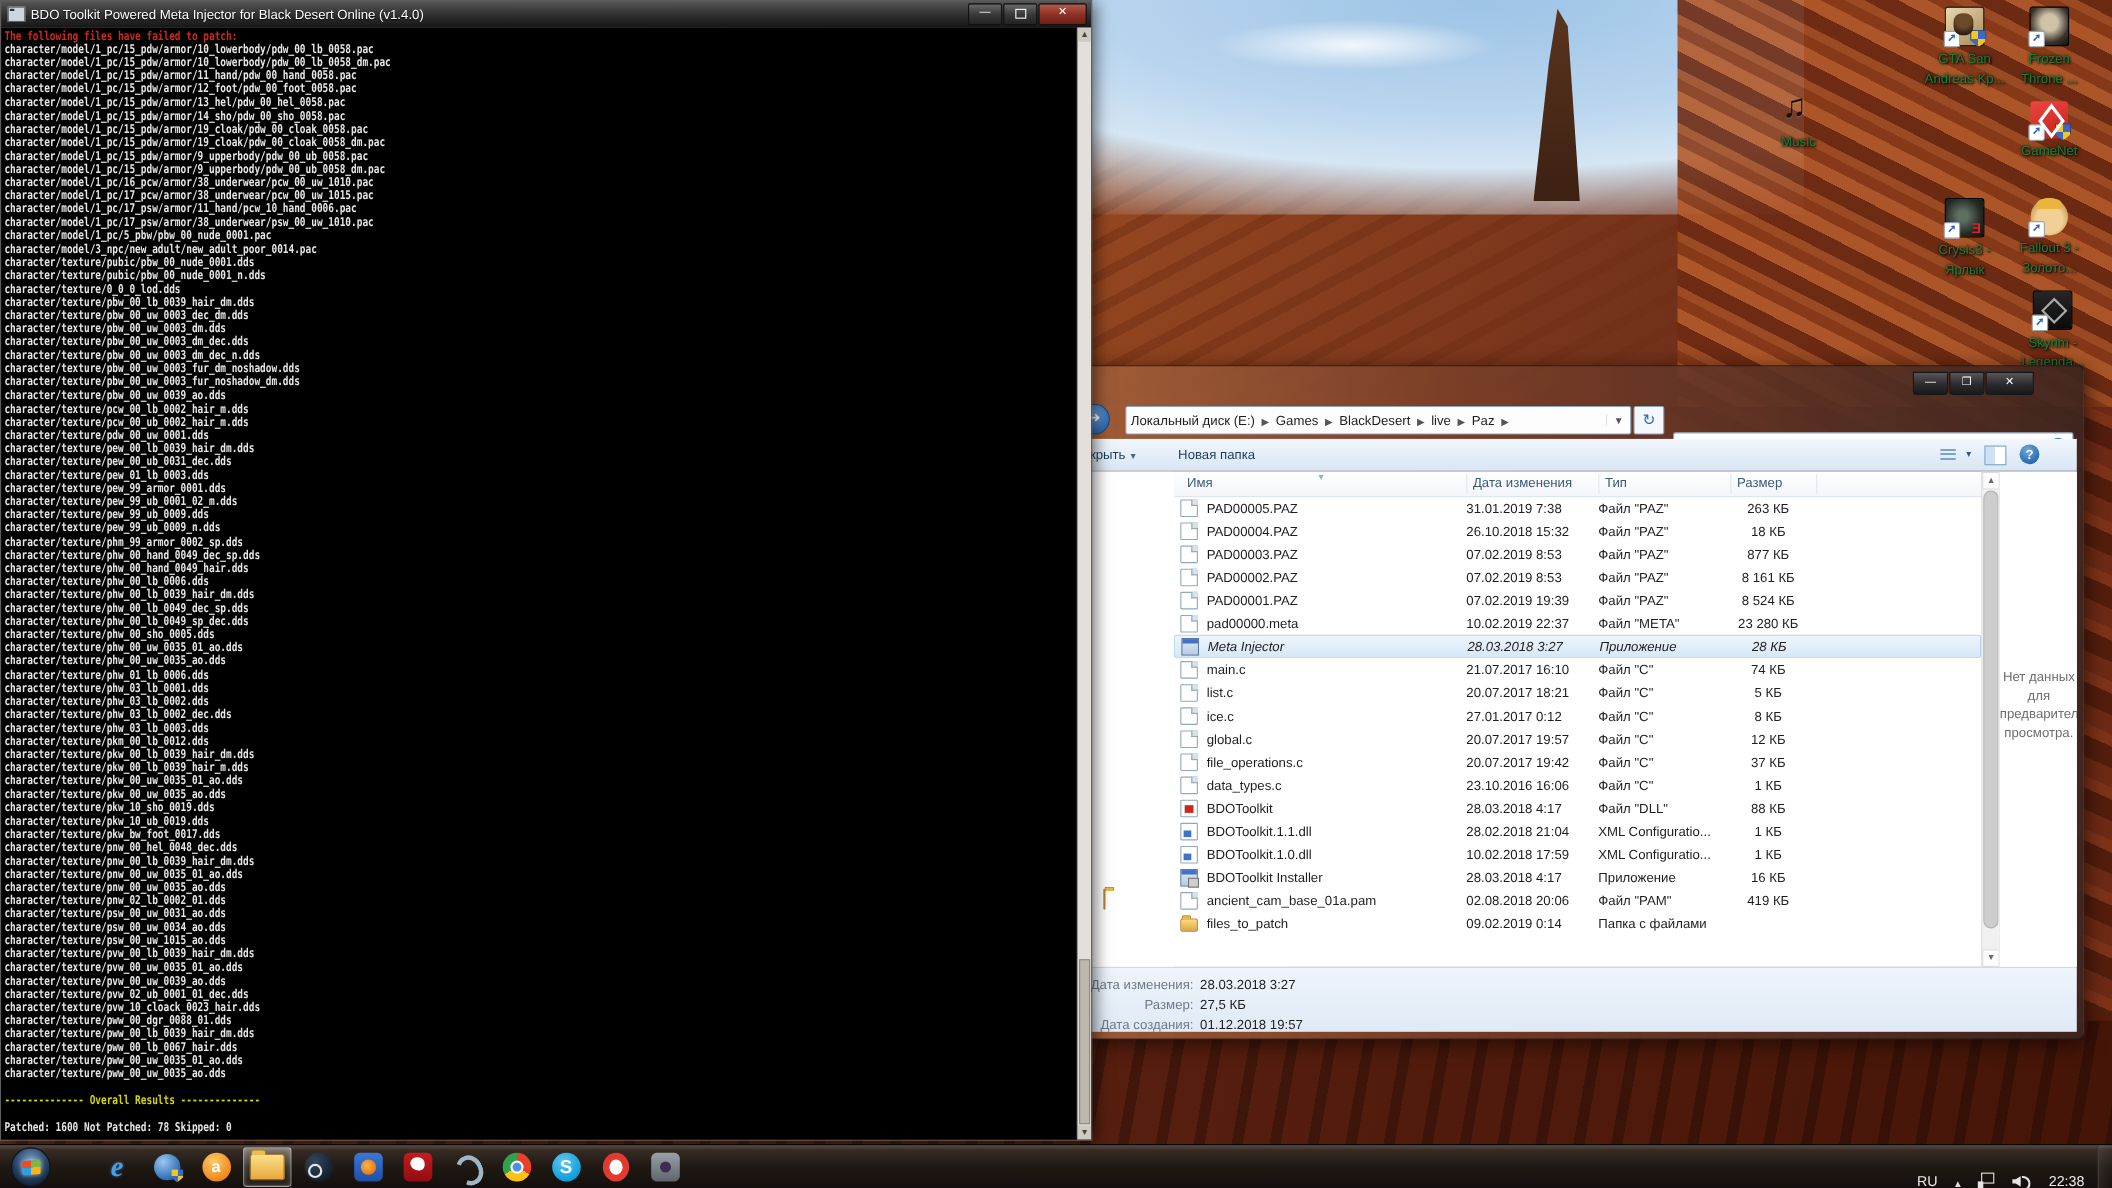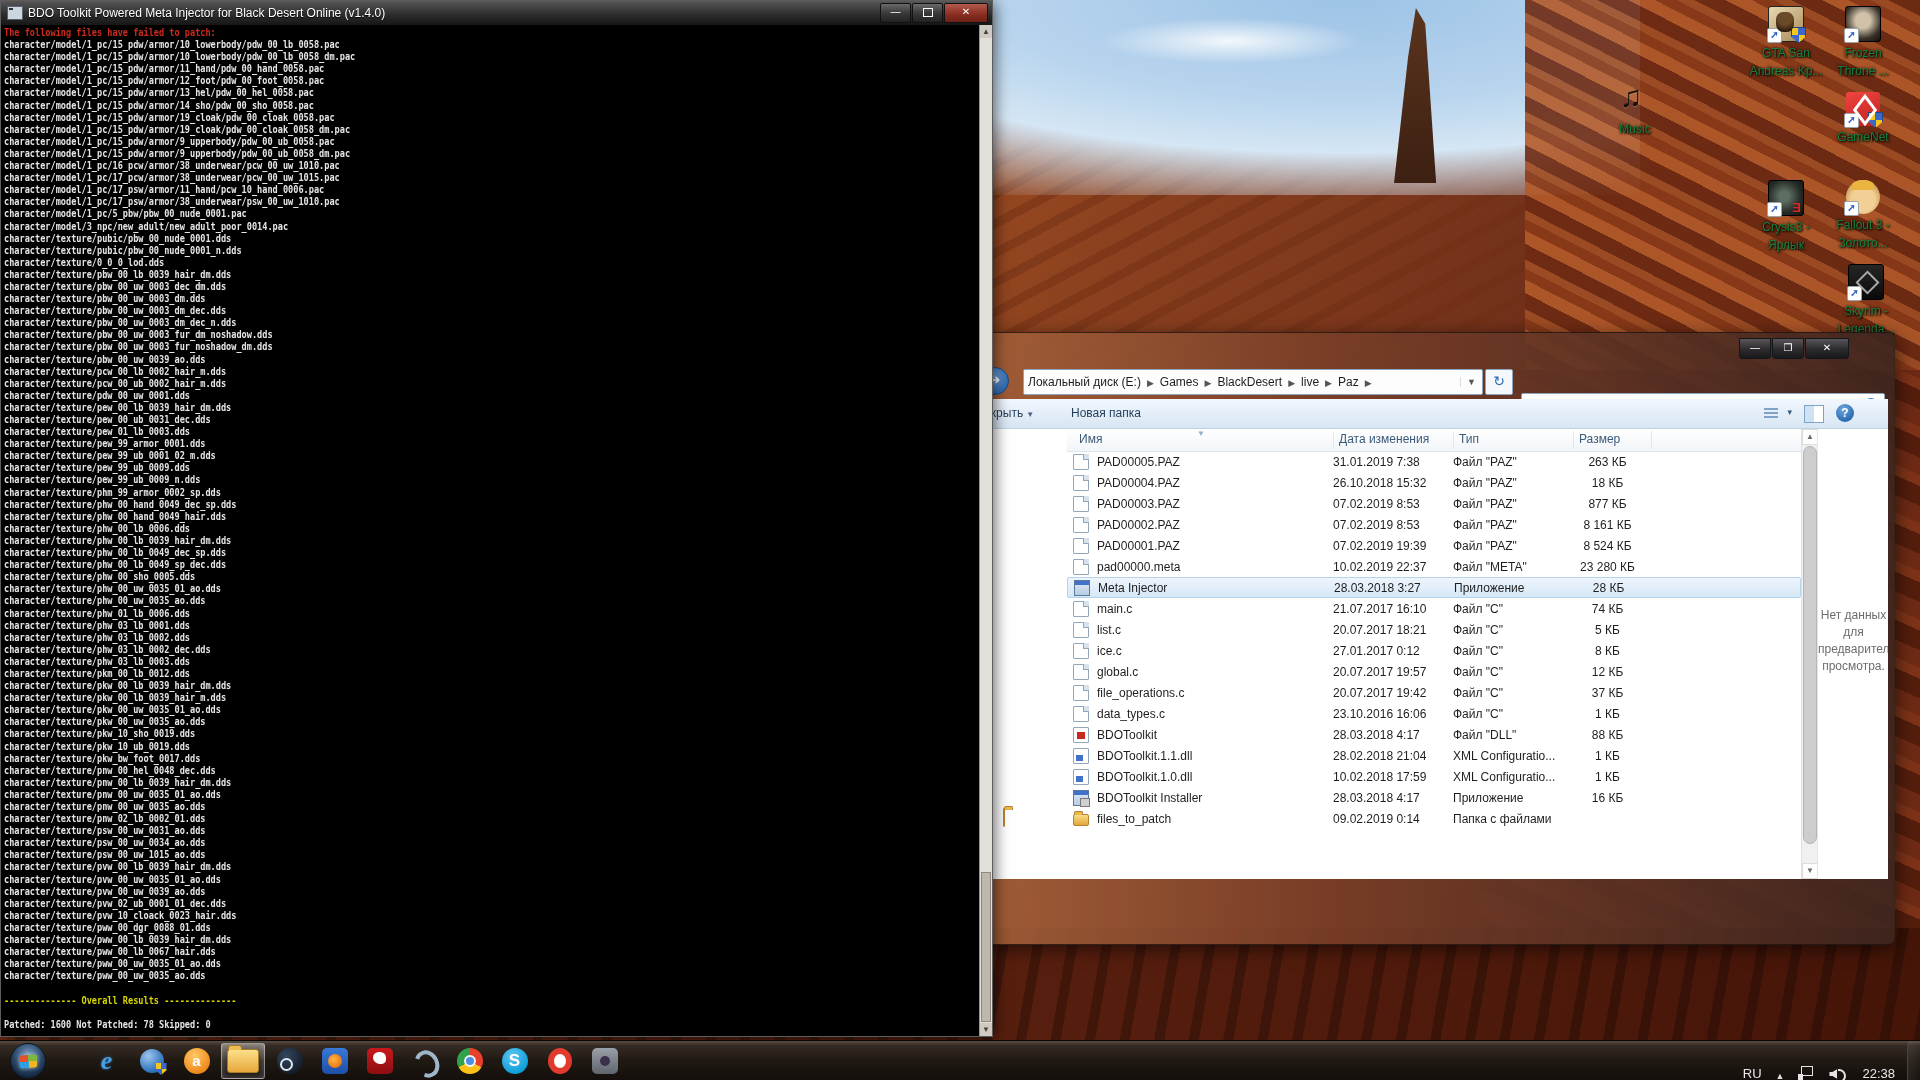--- a/index.html
+++ b/index.html
@@ -115,21 +115,21 @@
   .mini-folder{width:17px;height:13px;background:linear-gradient(#f7d576,#e3a63b);border:1px solid #b9822e;border-radius:2px;position:relative;}
   .mini-folder::before{content:"";position:absolute;left:0;top:-3px;width:7px;height:3px;background:#e8b94d;border:1px solid #b9822e;border-bottom:0;border-radius:2px 2px 0 0;}
   #ex-list{position:absolute;left:178px;top:0;width:734px;height:450px;overflow:hidden;}
   #ex-colhead{position:absolute;left:0;top:0;width:734px;height:22px;background:linear-gradient(#fff,#f2f5f9);
     border-bottom:1px solid #dde4ec;font-size:12px;color:#3c5a78;}
   .ch{position:absolute;top:3px;} 
   .ch-sep{position:absolute;top:2px;width:1px;height:18px;background:#e1e7ee;}
   #sort-arrow{position:absolute;left:130px;top:0;font-size:8px;color:#90b0cc;}
   #ex-rows{position:absolute;left:0;top:22px;width:734px;}
   .frow{height:21px;display:flex;align-items:center;font-size:12px;color:#1e1e1e;box-sizing:border-box;}
-  .frow.selected{background:linear-gradient(#eef5fc,#d5e8f7);border:1px solid #b4d4ec;border-radius:2px;}
+  .frow.selected{background:linear-gradient(#eef5fc,#d5e8f7);border:1px solid #b4d4ec;border-radius:2px;font-style:italic;}
   .fic{flex:0 0 16px;width:16px;height:16px;margin:0 8px 0 6px;position:relative;box-sizing:border-box;}
   .fname{flex:0 0 236px;white-space:nowrap;overflow:hidden;}
   .fdate{flex:0 0 120px;white-space:nowrap;}
   .ftype{flex:0 0 117px;white-space:nowrap;overflow:hidden;}
   .fsize{flex:0 0 75px;text-align:center;white-space:nowrap;}
   .ic-file,.ic-xml,.ic-dll{background:#fff;border:1px solid #92a7ba;border-radius:1px;}
   .ic-file::after{content:"";position:absolute;right:-1px;top:-1px;width:5px;height:5px;background:#d7e2ec;border-left:1px solid #92a7ba;border-bottom:1px solid #92a7ba;}
   .ic-xml::after{content:"";position:absolute;left:2px;bottom:2px;width:7px;height:6px;background:#3f72c8;}
   .ic-dll::after{content:"";position:absolute;left:3px;top:4px;width:8px;height:7px;background:#c8281e;}
   .ic-app{background:linear-gradient(#dfe9f4,#b8cce2);border:1px solid #5a7aa0;}
@@ -447,38 +447,50 @@
               <span class="fsize">1 КБ</span>
             </div>
             <div class="frow">
               <span class="fic ic-installer"></span>
               <span class="fname">BDOToolkit Installer</span>
               <span class="fdate">28.03.2018 4:17</span>
               <span class="ftype">Приложение</span>
               <span class="fsize">16 КБ</span>
             </div>
             <div class="frow">
+              <span class="fic ic-file"></span>
+              <span class="fname">ancient_cam_base_01a.pam</span>
+              <span class="fdate">02.08.2018 20:06</span>
+              <span class="ftype">Файл "PAM"</span>
+              <span class="fsize">419 КБ</span>
+            </div>
+            <div class="frow">
               <span class="fic ic-folder"></span>
               <span class="fname">files_to_patch</span>
               <span class="fdate">09.02.2019 0:14</span>
               <span class="ftype">Папка с файлами</span>
               <span class="fsize"></span>
             </div>
           </div>
       </div>
       <div id="ex-scroll">
         <span class="exs-arrow exs-up">▲</span>
         <span id="exs-thumb"></span>
         <span class="exs-arrow exs-down">▼</span>
       </div>
       <div id="ex-preview">
         <div class="ptext">Нет данных для предварительного просмотра.</div>
       </div>
     </div>
 
+    <div id="ex-details">
+        <div class="dline" style="top: 8px;"><span class="dlabel">Дата изменения:</span><span class="dvalue">28.03.2018 3:27</span></div>
+        <div class="dline" style="top: 26px;"><span class="dlabel">Размер:</span><span class="dvalue">27,5 КБ</span></div>
+        <div class="dline" style="top: 44px;"><span class="dlabel">Дата создания:</span><span class="dvalue">01.12.2018 19:57</span></div>
+      </div>
   </div>
 
   <div id="taskbar">
     <div id="start-orb">
         <span id="start-flag"></span>
       </div>
     <div id="tb-apps">
         <div class="tapp">
           <div class="ti ti-ie">e</div>
         </div>

